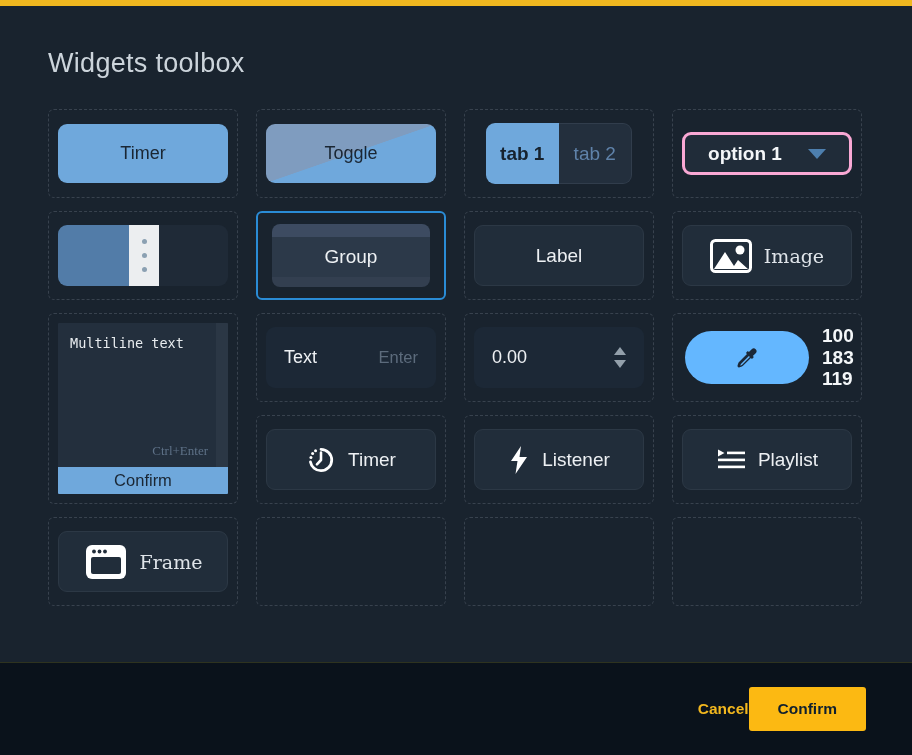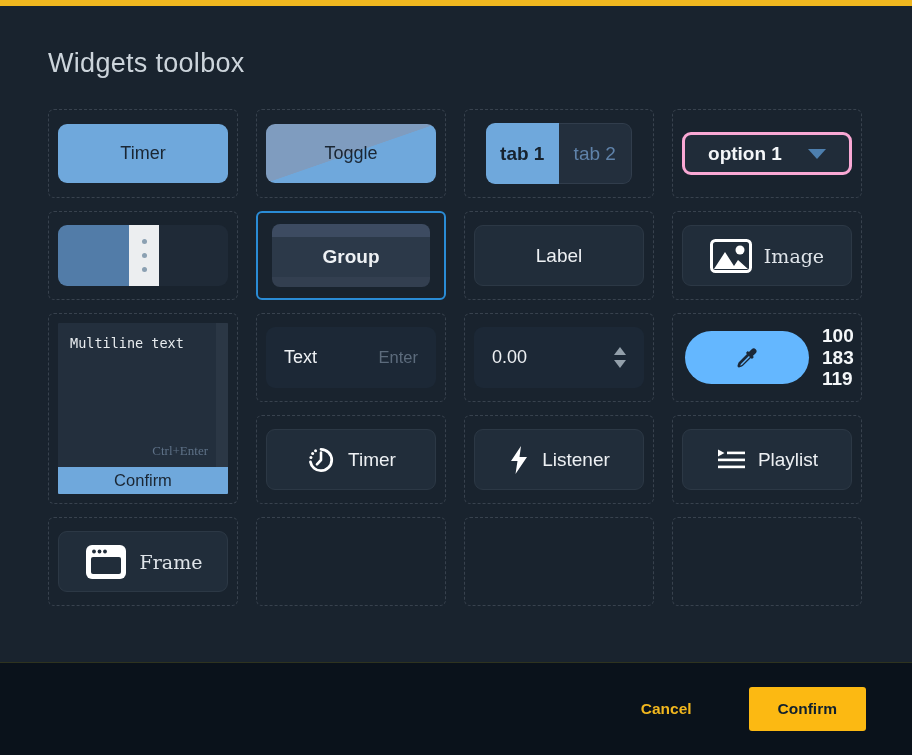--- a/index.html
+++ b/index.html
@@ -72,21 +72,21 @@
     display:flex; flex-direction:column; align-items:center; justify-content:center; gap:9px;
   }
   .sl-dot { width:5px; height:5px; border-radius:50%; background:#8ba0b2; }
   .sl-rest { flex:1; background:#1f2a37; }
 
   
   .w-group { flex:1; margin:3px 6px; display:flex; flex-direction:column; border-radius:8px; overflow:hidden; }
   .g-head { height:13px; background:#3d4b61; }
   .g-body {
     flex:1; background:#2c3949; display:flex; align-items:center; justify-content:center;
-    font-size:19px; font-weight:700; color:#eef1f4;
+    font-size:19px; font-weight:400; color:#eef1f4;
   }
   .g-foot { height:10px; background:#333f50; }
 
   
   .w-box {
     flex:1; margin:4px 0; background:#212d3a; border:1px solid #2c3845; border-radius:9px;
     display:flex; align-items:center; justify-content:center; gap:12px;
     font-size:19px; color:#edf0f3;
   }
   .serif { font-family:"DejaVu Serif", serif; color:#dfe4e9; }
@@ -124,21 +124,20 @@
   .rgb { display:flex; flex-direction:column; font-size:19px; font-weight:700; color:#f4f7f9; line-height:1.15; }
 
   
   .footer {
     flex:0 0 93px; background:#0a121b; border-top:1px solid #2e331f;
     display:flex; align-items:center; justify-content:flex-end; padding-right:46px;
   }
   .cancel-btn {
     background:none; border:none; cursor:pointer;
     font-family:"Liberation Sans",sans-serif; font-size:15.5px; font-weight:700; color:#f2b71e;
-    margin-right:57px;
   }
   .confirm-btn {
     background:#fcb912; border:none; cursor:pointer; border-radius:3px;
     font-family:"Liberation Sans",sans-serif; font-size:15.5px; font-weight:700; color:#10202e;
     padding:13px 29px;
   }
   svg { display:block; }
 </style>
 </head>
 <body>

